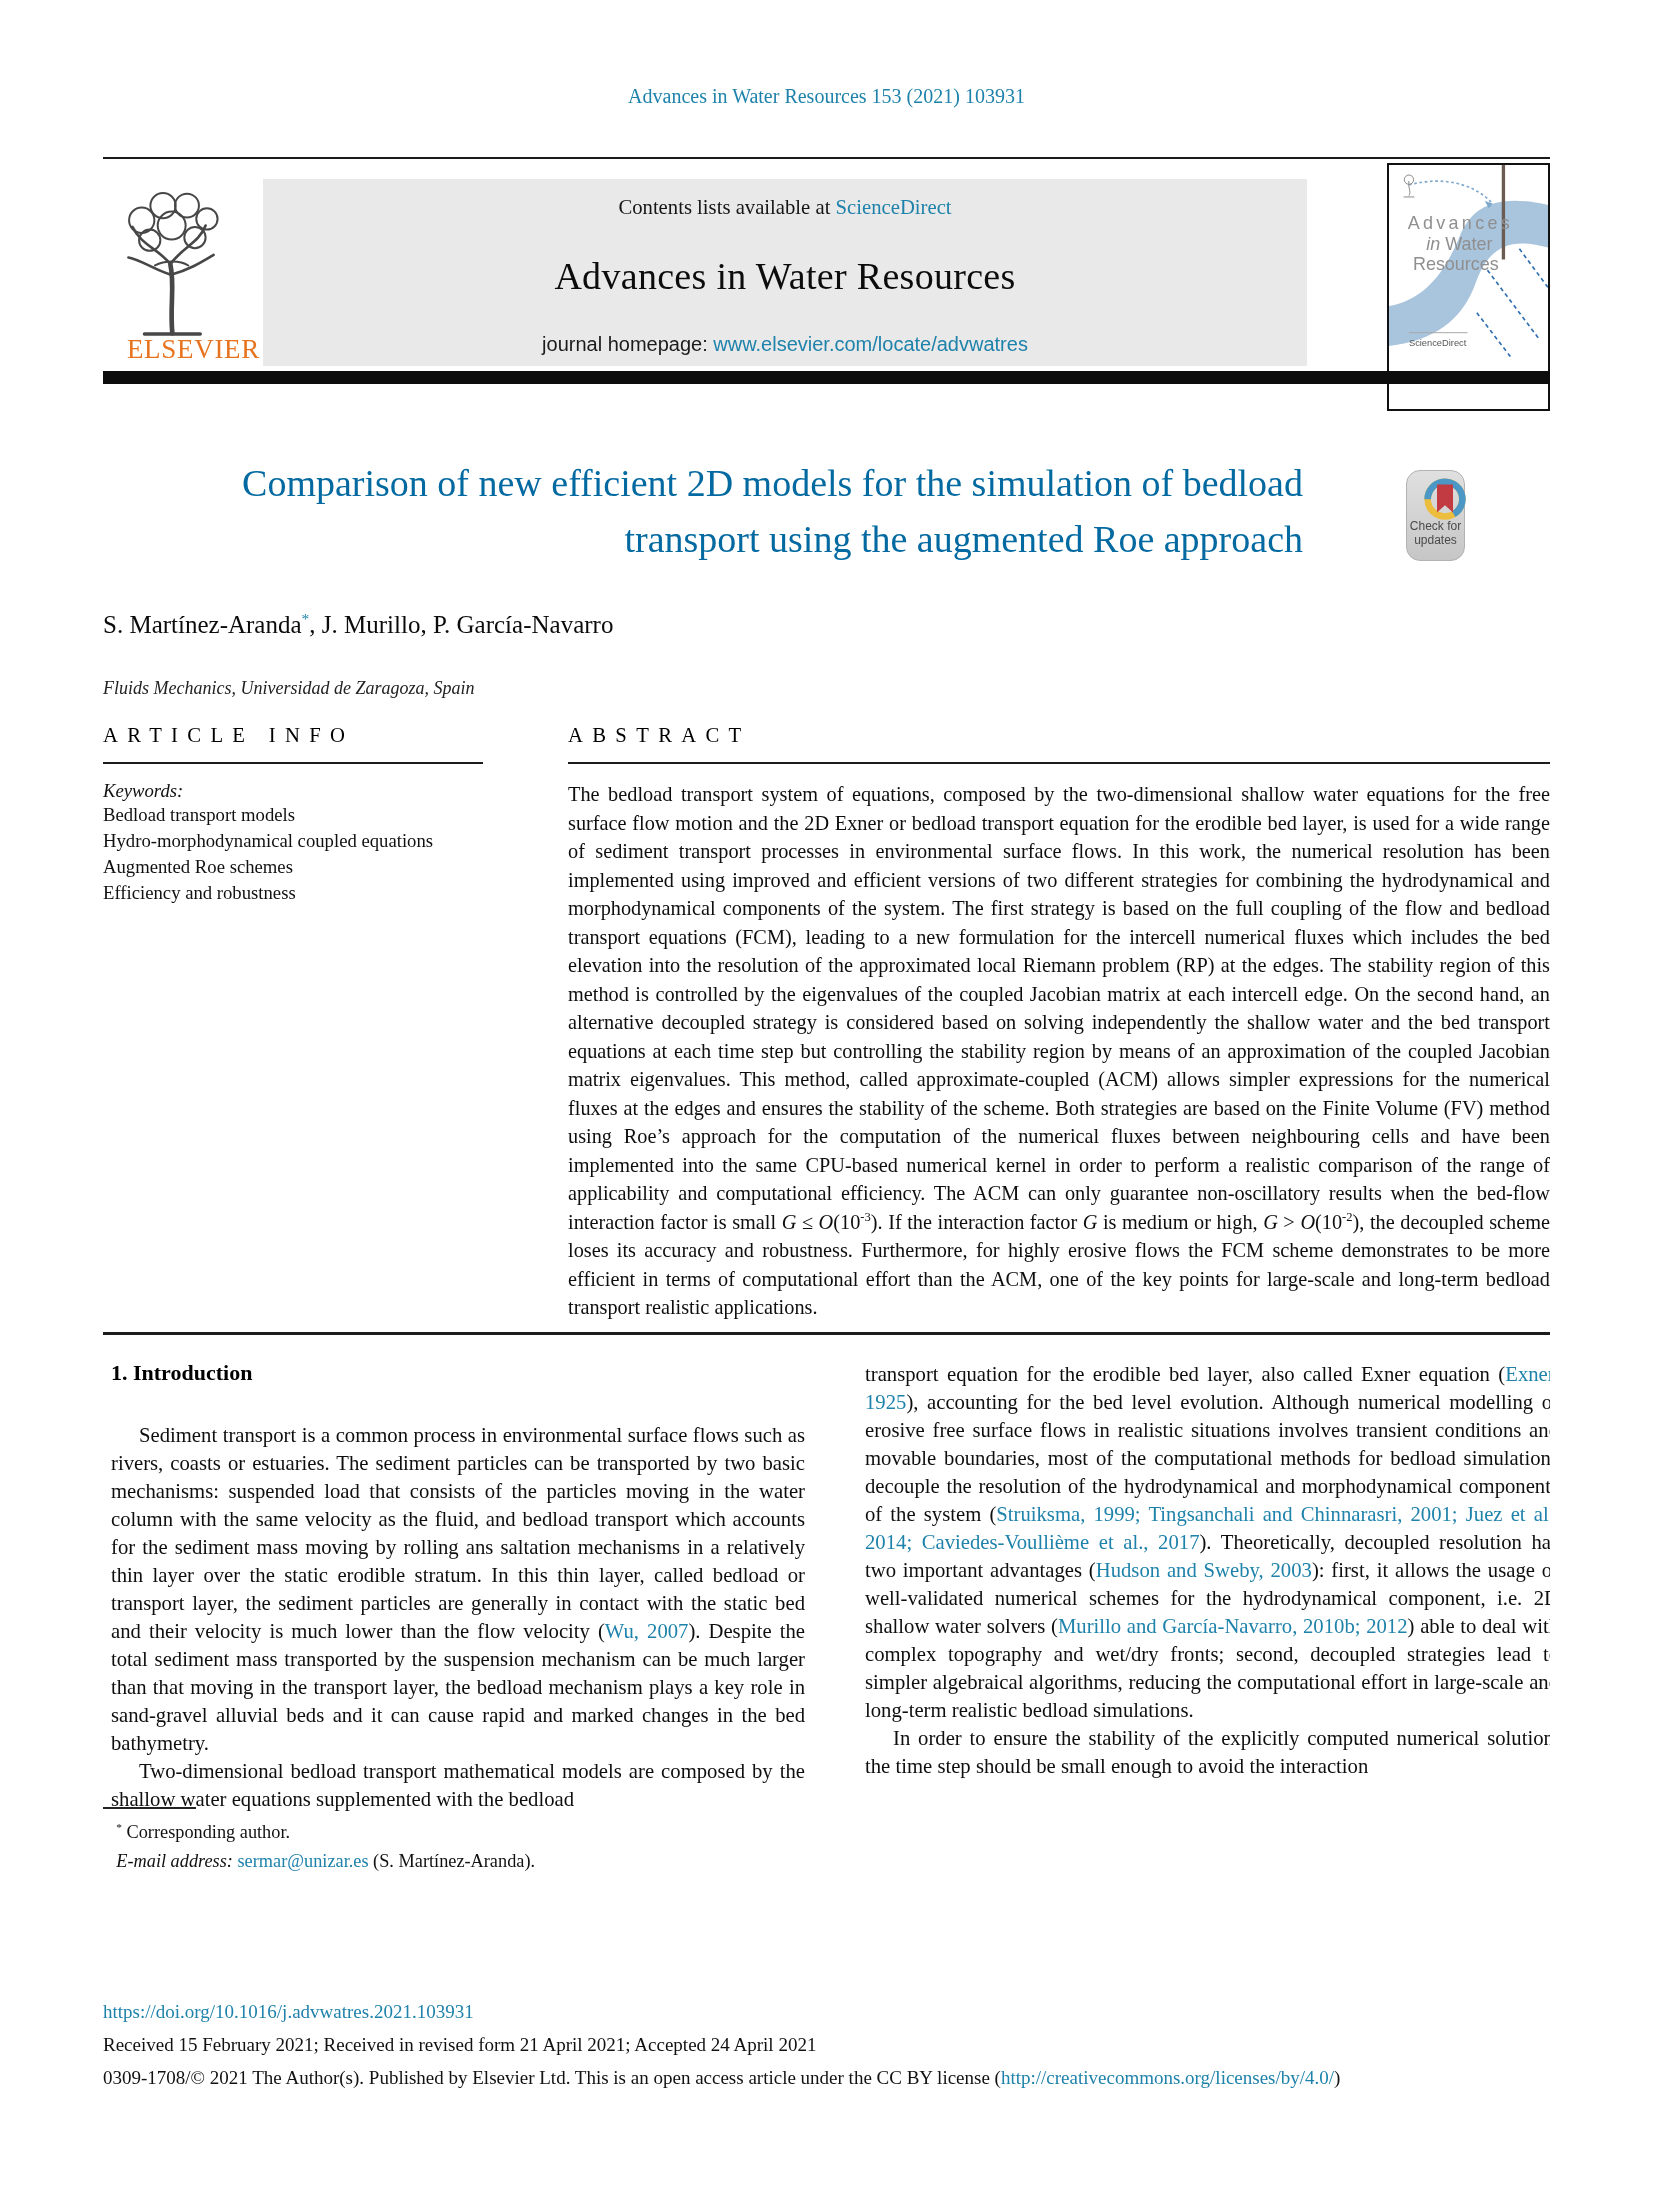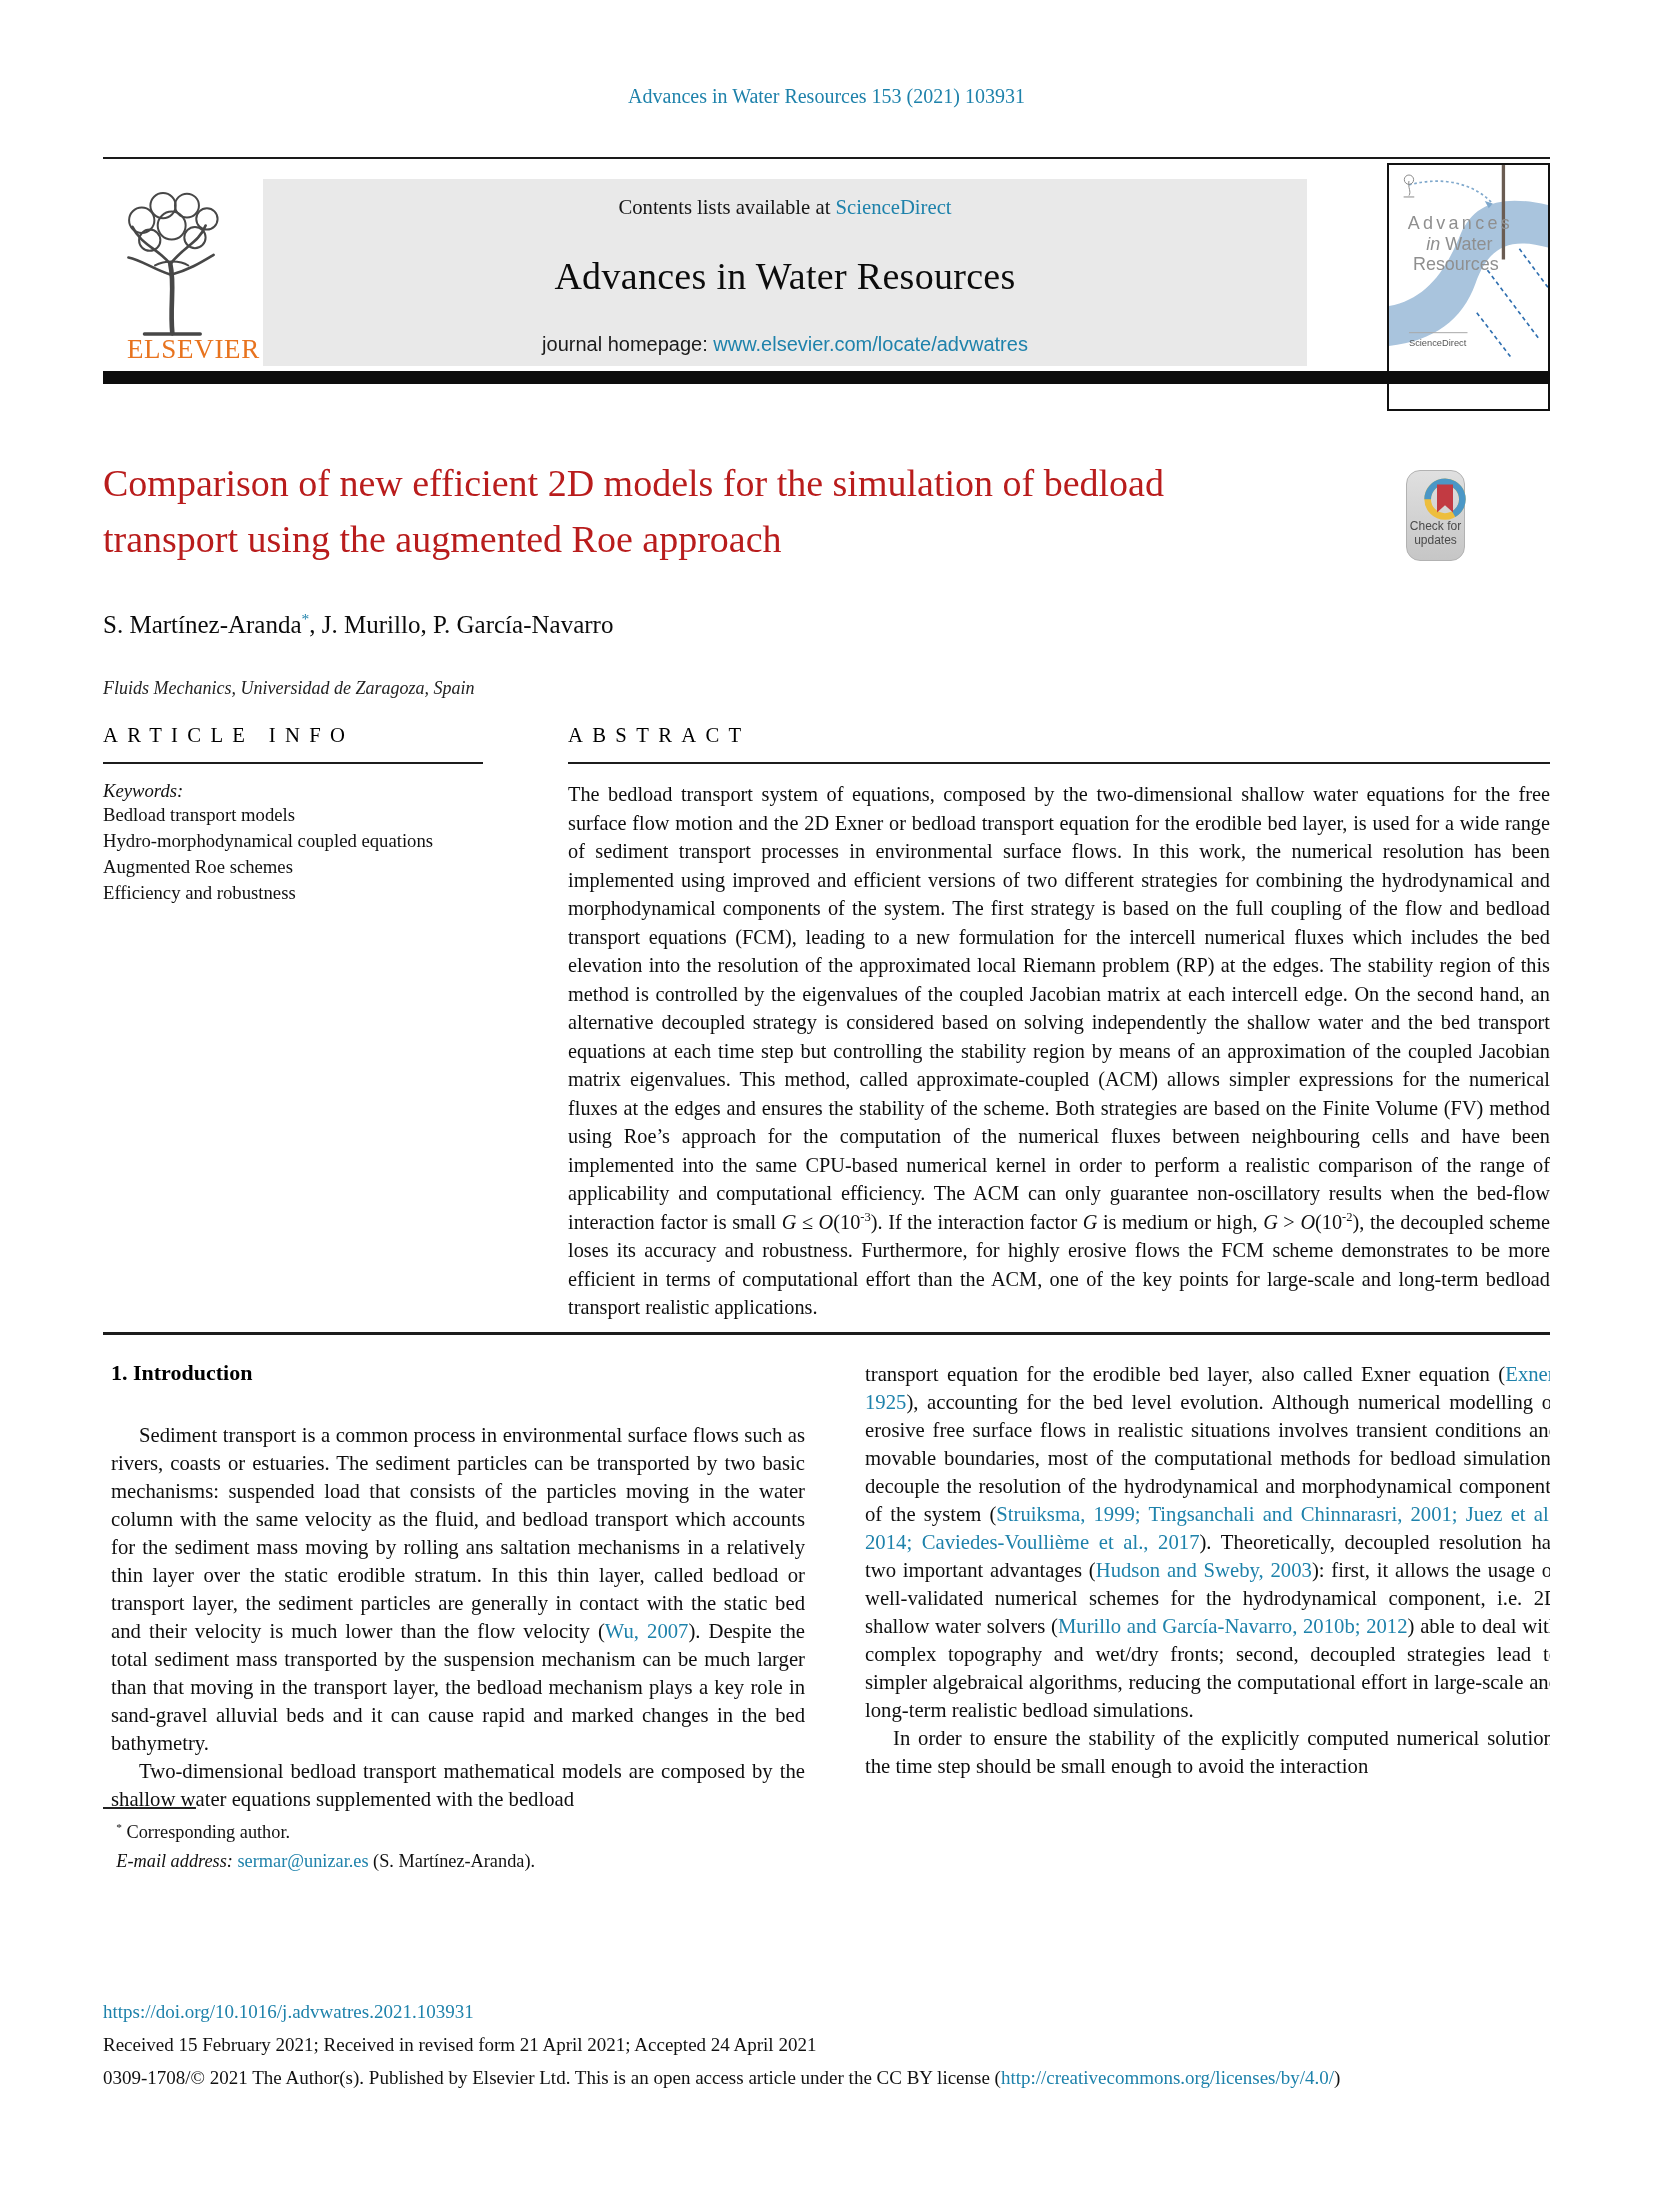--- a/index.html
+++ b/index.html
@@ -21,21 +21,21 @@
   .elsevier-block svg{display:block;}
   .elsevier-word{position:absolute;left:17px;bottom:1.3px;width:140px;text-align:right;font-size:27px;letter-spacing:0.7px;color:#e8731e;font-family:"Liberation Serif",serif;}
   .gray-box{position:absolute;left:160px;top:0;width:1044px;height:187px;background:#e9e9e9;text-align:center;}
   .contents-line{margin-top:17.3px;font-size:20.7px;color:#151515;}
   .journal-title{margin-top:35px;font-size:38px;color:#0c0c0c;letter-spacing:0.3px;}
   .homepage-line{margin-top:35px;font-size:20px;font-family:"Liberation Sans",sans-serif;color:#1b1b1b;}
   .cover-thumb{position:absolute;right:0;top:-16px;width:163px;height:248px;background:#fff;border:2px solid #111;box-sizing:border-box;}
 
   
   .title-row{top:455px;}
-  .article-title{width:1200px;font-size:38px;line-height:56px;color:#b91c1c;}
+  .article-title{width:1200px;font-size:38px;line-height:56px;color:#0369a1;text-align:right;}
   .badge{position:absolute;right:85px;top:14.7px;width:59px;height:91px;border-radius:14px;background:linear-gradient(#e0e0e0,#c6c6c6);border:0.7px solid #b2b2b2;box-sizing:border-box;text-align:center;cursor:pointer;}
   .badge-text{margin-top:48px;font-family:"Liberation Sans",sans-serif;font-size:12px;line-height:14px;color:#4a4a4a;}
 
   .authors{top:611px;font-size:25px;color:#0b0b0b;}
   .affiliation{top:678px;font-size:18px;font-style:italic;color:#222;}
 
   
   .info-row{top:724px;display:flex;}
   .col-info{width:380px;margin-right:85px;flex:none;}
   .col-abs{width:982px;flex:none;}

